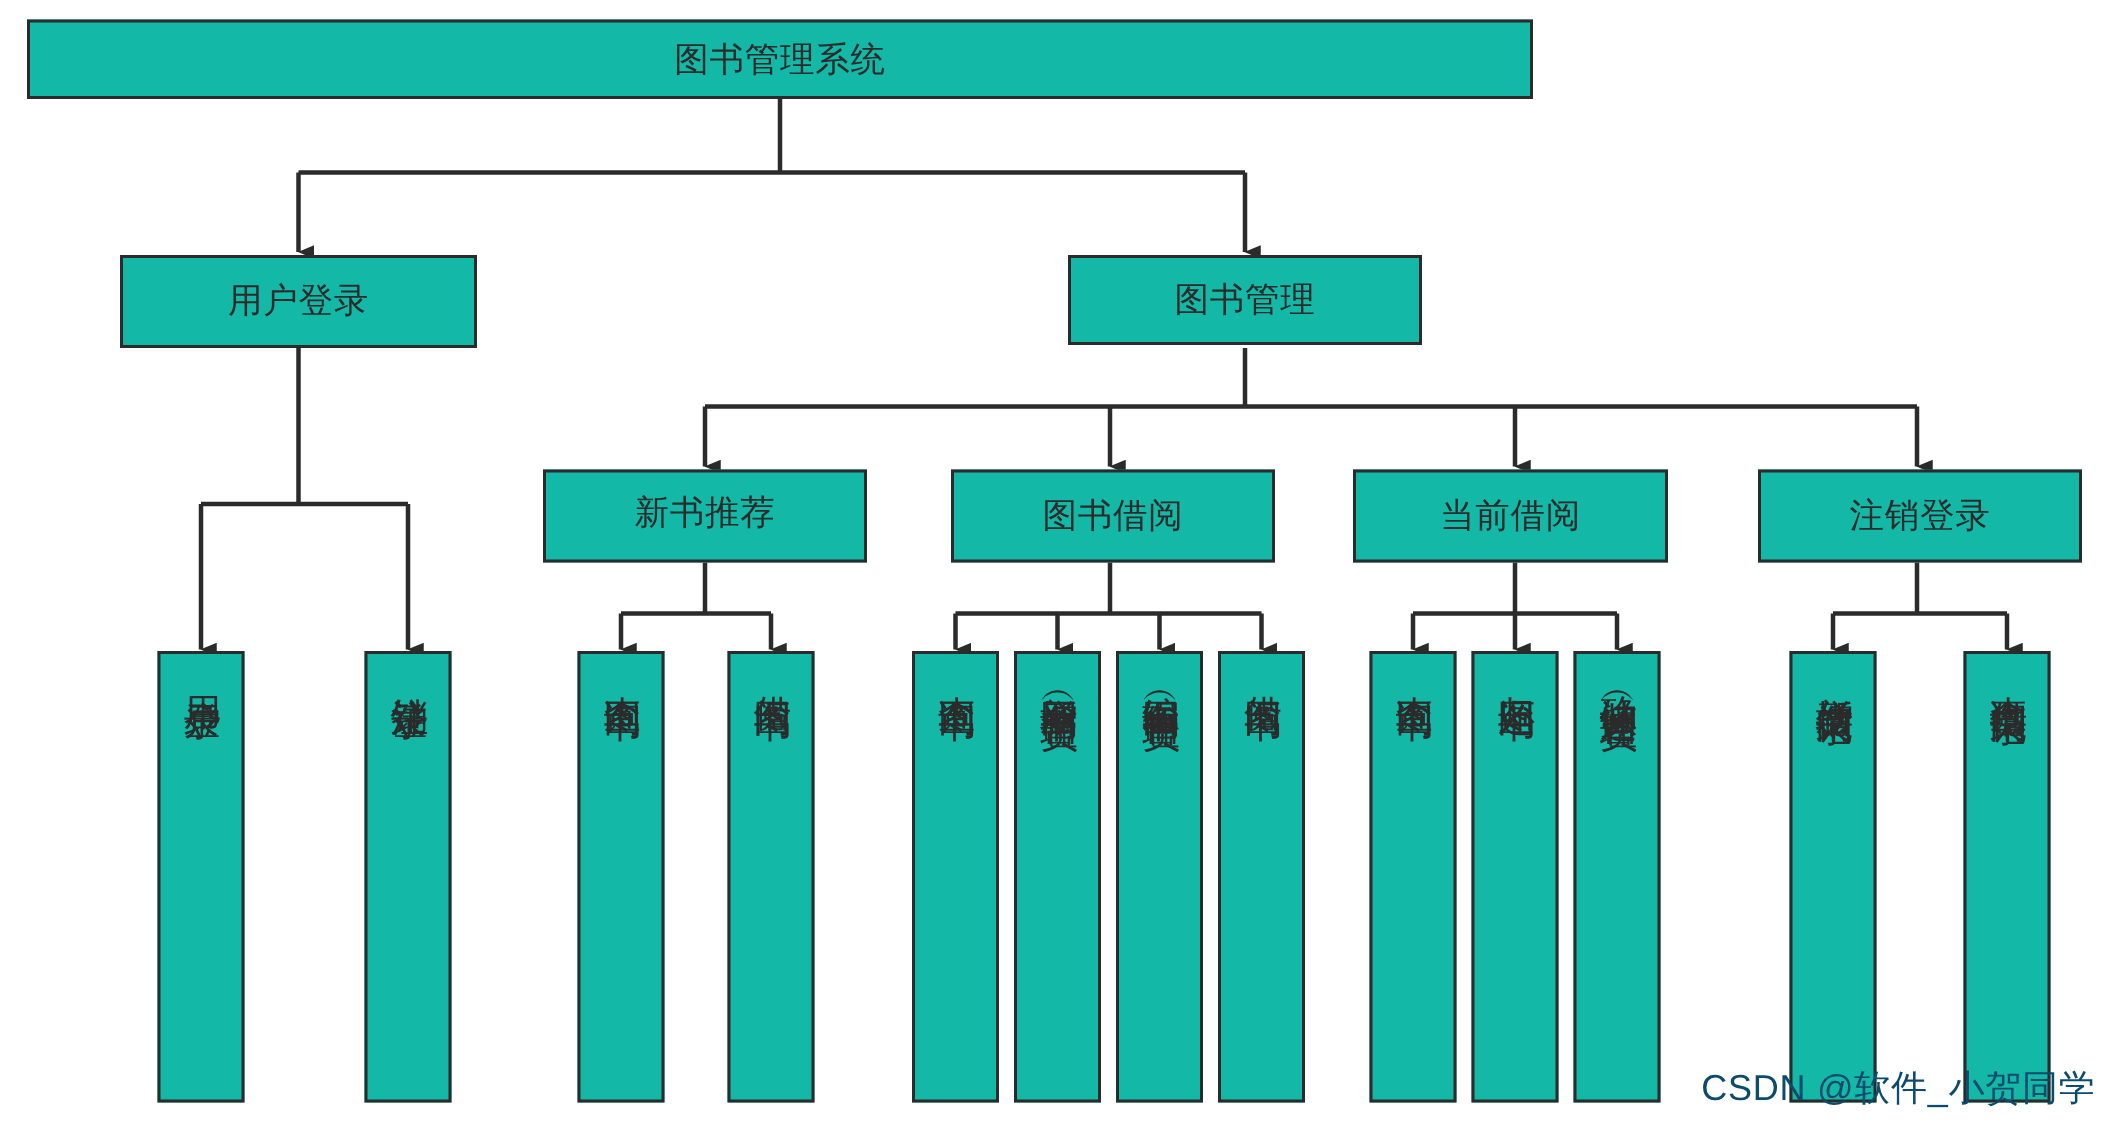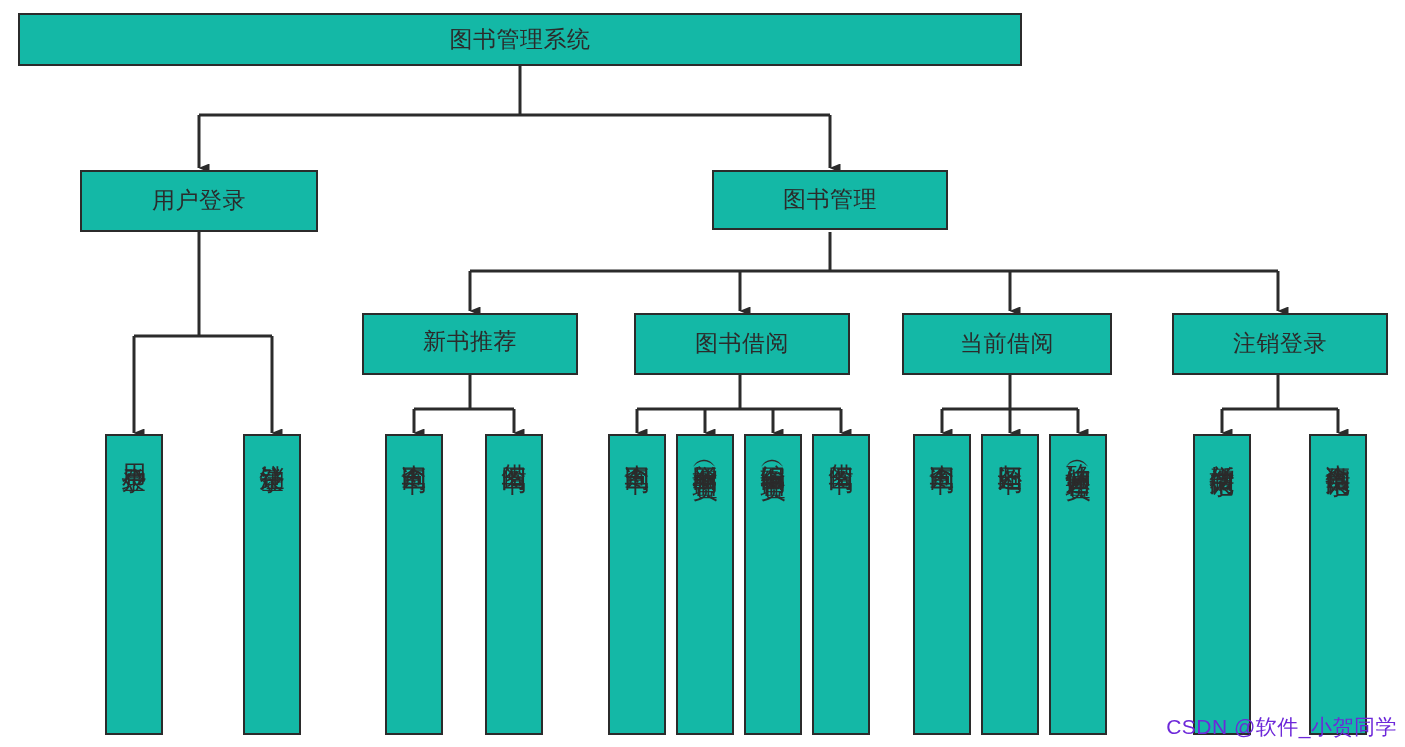--- a/index.html
+++ b/index.html
@@ -51,22 +51,22 @@
     text-orientation:upright;
     font-size:25px;
     line-height:1.0;
     letter-spacing:2px;
     white-space:nowrap;
   }
   .watermark{
     position:absolute;
     right:8px;
     bottom:6px;
-    font-size:21px;
-    color:#6d28d9;
+    font-size:24px;
+    color:#0c4a6e;
     white-space:nowrap;
     letter-spacing:0.5px;
   }
 </style>
 </head>
 <body>
 
 <div id="diagram">
 
   <svg id="edges" viewBox="0 0 1405 747">

